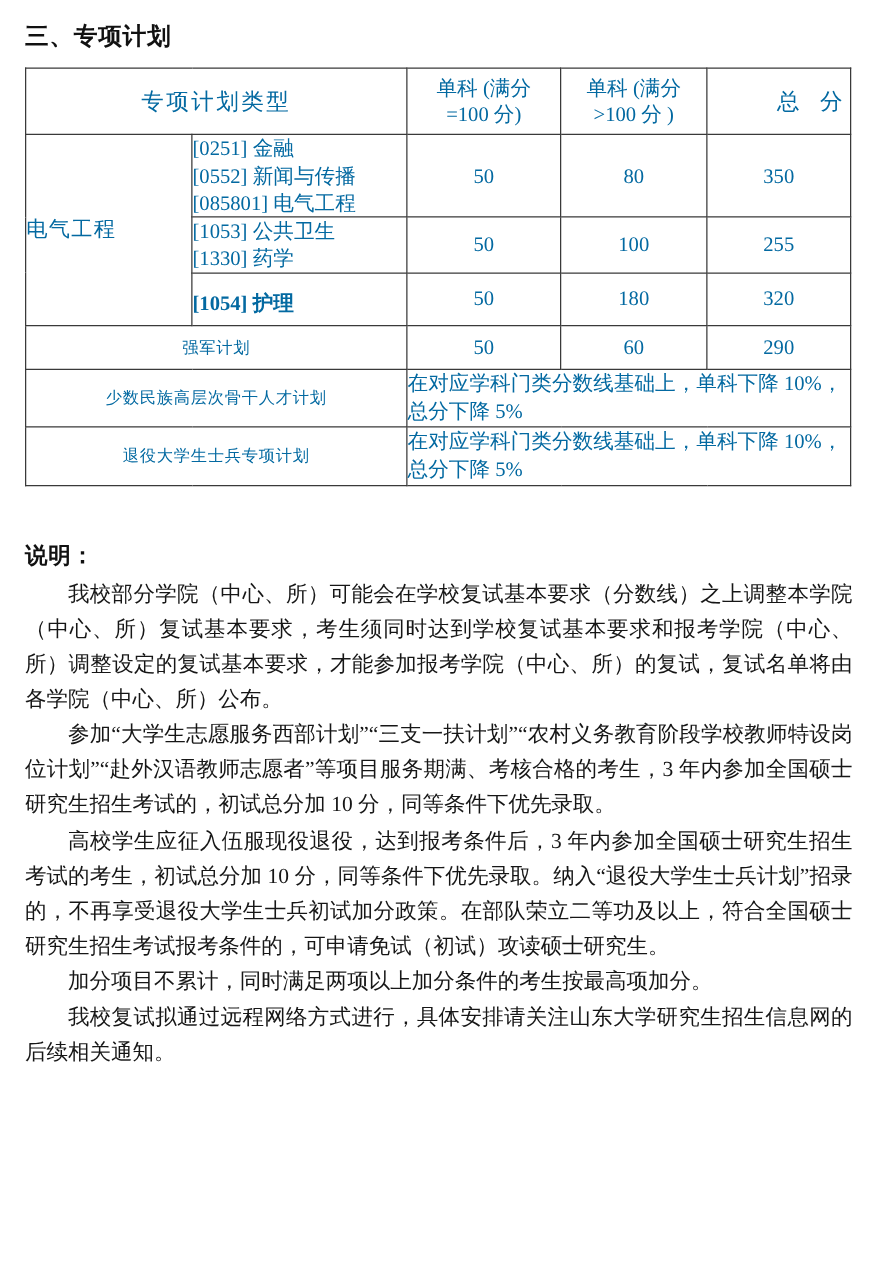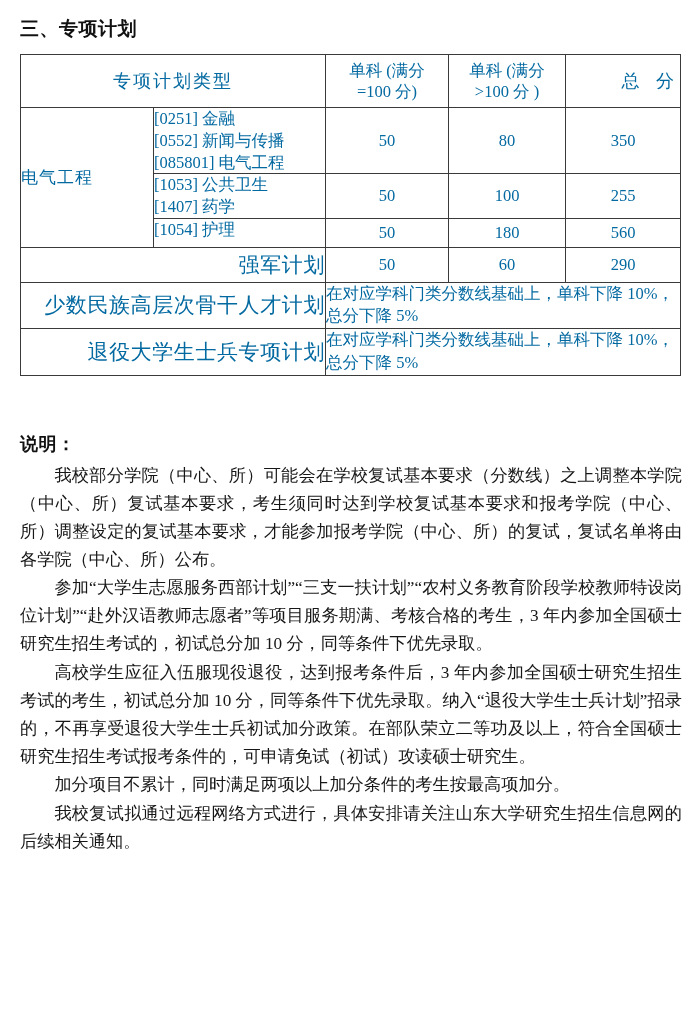--- a/index.html
+++ b/index.html
@@ -95,23 +95,23 @@
     line-height: 1.32;
   }
   .major-cell .ln { display: block; white-space: nowrap; }
 
   .num-cell {
     text-align: center;
     font-size: 16.5px;
   }
 
   .wide-label {
-    text-align: right;
+    text-align: center;
     padding-left: 10px;
-    font-size: 21px;
+    font-size: 13px;
     letter-spacing: 0.6px;
   }
   .note-cell {
     text-align: left;
     padding: 5px 8px 6px 9px;
     font-size: 16.5px;
     line-height: 1.38;
   }
 
   
@@ -178,34 +178,34 @@
           <span class="ln">[085801] 电气工程</span>
         </td>
         <td class="num-cell">50</td>
         <td class="num-cell">80</td>
         <td class="num-cell">350</td>
       </tr>
 
       <tr>
         <td class="major-cell">
           <span class="ln">[1053] 公共卫生</span>
-          <span class="ln">[1407] 药学</span>
+          <span class="ln">[1330] 药学</span>
         </td>
         <td class="num-cell">50</td>
         <td class="num-cell">100</td>
         <td class="num-cell">255</td>
       </tr>
 
       <tr>
-        <td class="major-cell" style="padding-top:0;padding-bottom:6px;">
+        <td class="major-cell" style="padding-top:13px;padding-bottom:6px;font-weight:bold;">
           <span class="ln">[1054] 护理</span>
         </td>
         <td class="num-cell">50</td>
         <td class="num-cell">180</td>
-        <td class="num-cell">560</td>
+        <td class="num-cell">320</td>
       </tr>
 
       <tr>
         <td class="wide-label" colspan="2" style="height:34px;">强军计划</td>
         <td class="num-cell">50</td>
         <td class="num-cell">60</td>
         <td class="num-cell">290</td>
       </tr>
 
       <tr>

